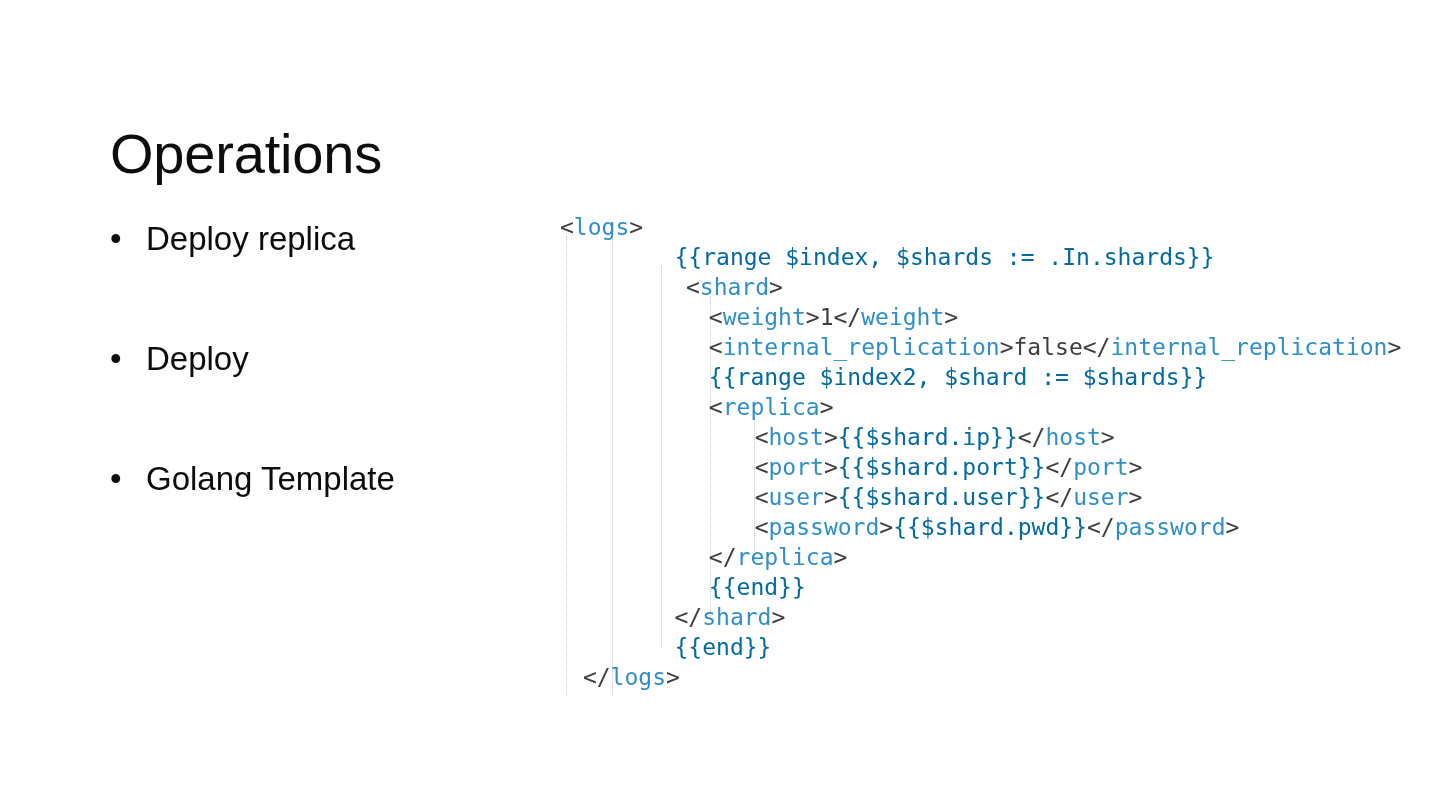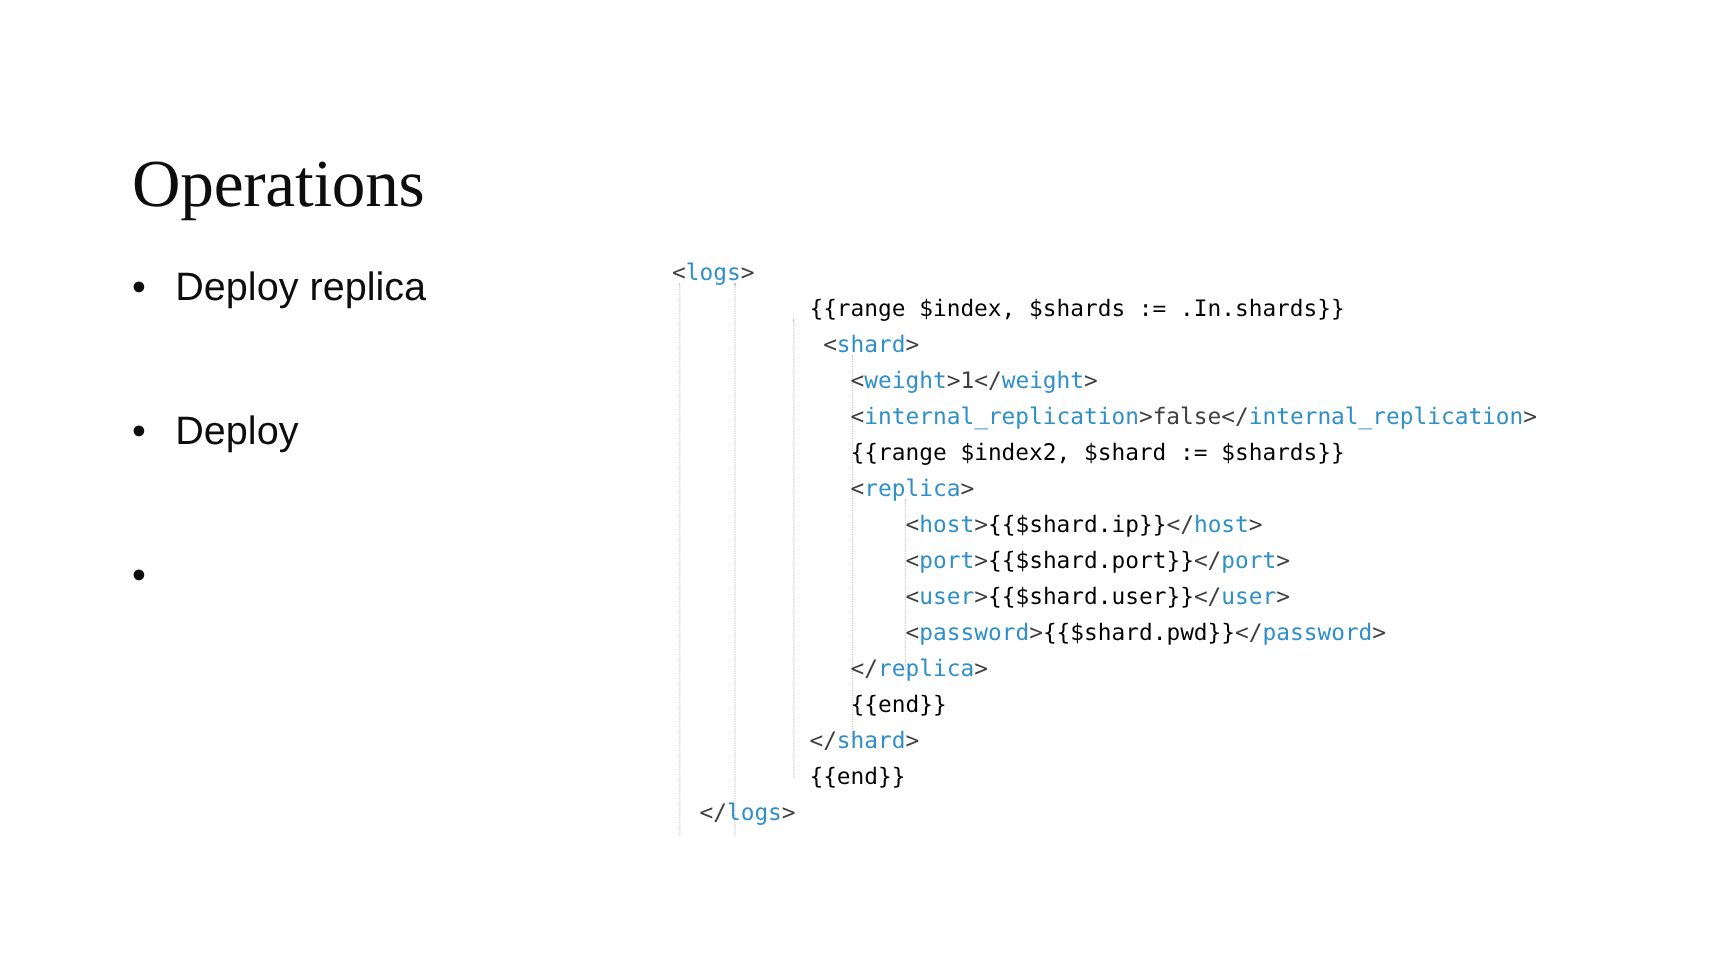--- a/index.html
+++ b/index.html
@@ -22,21 +22,21 @@
     position: absolute;
     inset: 0;
     background: #ffffff;
   }
 
   
   .slide-title {
     position: absolute;
     left: 110px;
     top: 80px;
-    font-family: Liberation Serif, serif;
+    font-family: Liberation Sans, sans-serif;
     font-weight: 300;
     font-size: 56px;
     line-height: 72px;
     letter-spacing: -0.2px;
     color: #0d0d0d;
     white-space: nowrap;
   }
 
   
   .bullet-list {
@@ -68,34 +68,34 @@
     color: #0d0d0d;
   }
 
   
   .code-block {
     position: absolute;
     left: 560px;
     top: 212px;
     width: 830px;
     font-family: "DejaVu Sans Mono", "Liberation Mono", monospace;
-    font-size: 19px;
+    font-size: 23px;
     line-height: 30px;
     color: #3f3f3f;
     white-space: pre;
   }
   .code-line {
     position: relative;
     height: 30px;
     white-space: pre;
   }
   .tok-tag   { color: #2f8fc9; }
   .tok-punct { color: #3f3f3f; }
   .tok-text  { color: #3f3f3f; }
-  .tok-tpl   { color: #000000; }
+  .tok-tpl   { color: #0369a1; }
 
   
   .guides {
     position: absolute;
     left: 560px;
     top: 224px;
     width: 400px;
     height: 460px;
     pointer-events: none;
   }
@@ -108,21 +108,21 @@
 </head>
 <body>
 
 <div class="slide">
 
   <h1 class="slide-title">Operations</h1>
 
   <ul class="bullet-list" id="bullet-list">
       <li class="bullet-item"><span class="bullet-marker">•</span><span>Deploy replica</span></li>
       <li class="bullet-item"><span class="bullet-marker">•</span><span>Deploy</span></li>
-      <li class="bullet-item"><span class="bullet-marker">•</span></li>
+      <li class="bullet-item"><span class="bullet-marker">•</span><span>Golang Template</span></li>
     </ul>
 
   <div class="guides" id="guides">
       <div class="guide" style="left: 6px; top: 12px; height: 460px; border-left-color: rgb(201, 201, 201);"></div>
       <div class="guide" style="left: 52px; top: 12px; height: 460px; border-left-color: rgb(201, 201, 201);"></div>
       <div class="guide" style="left: 101px; top: 42px; height: 382px; border-left-color: rgb(201, 201, 201);"></div>
       <div class="guide" style="left: 150px; top: 72px; height: 322px; border-left-color: rgb(201, 201, 201);"></div>
       <div class="guide" style="left: 194px; top: 192px; height: 142px; border-left-color: rgb(201, 201, 201);"></div>
     </div>
 

